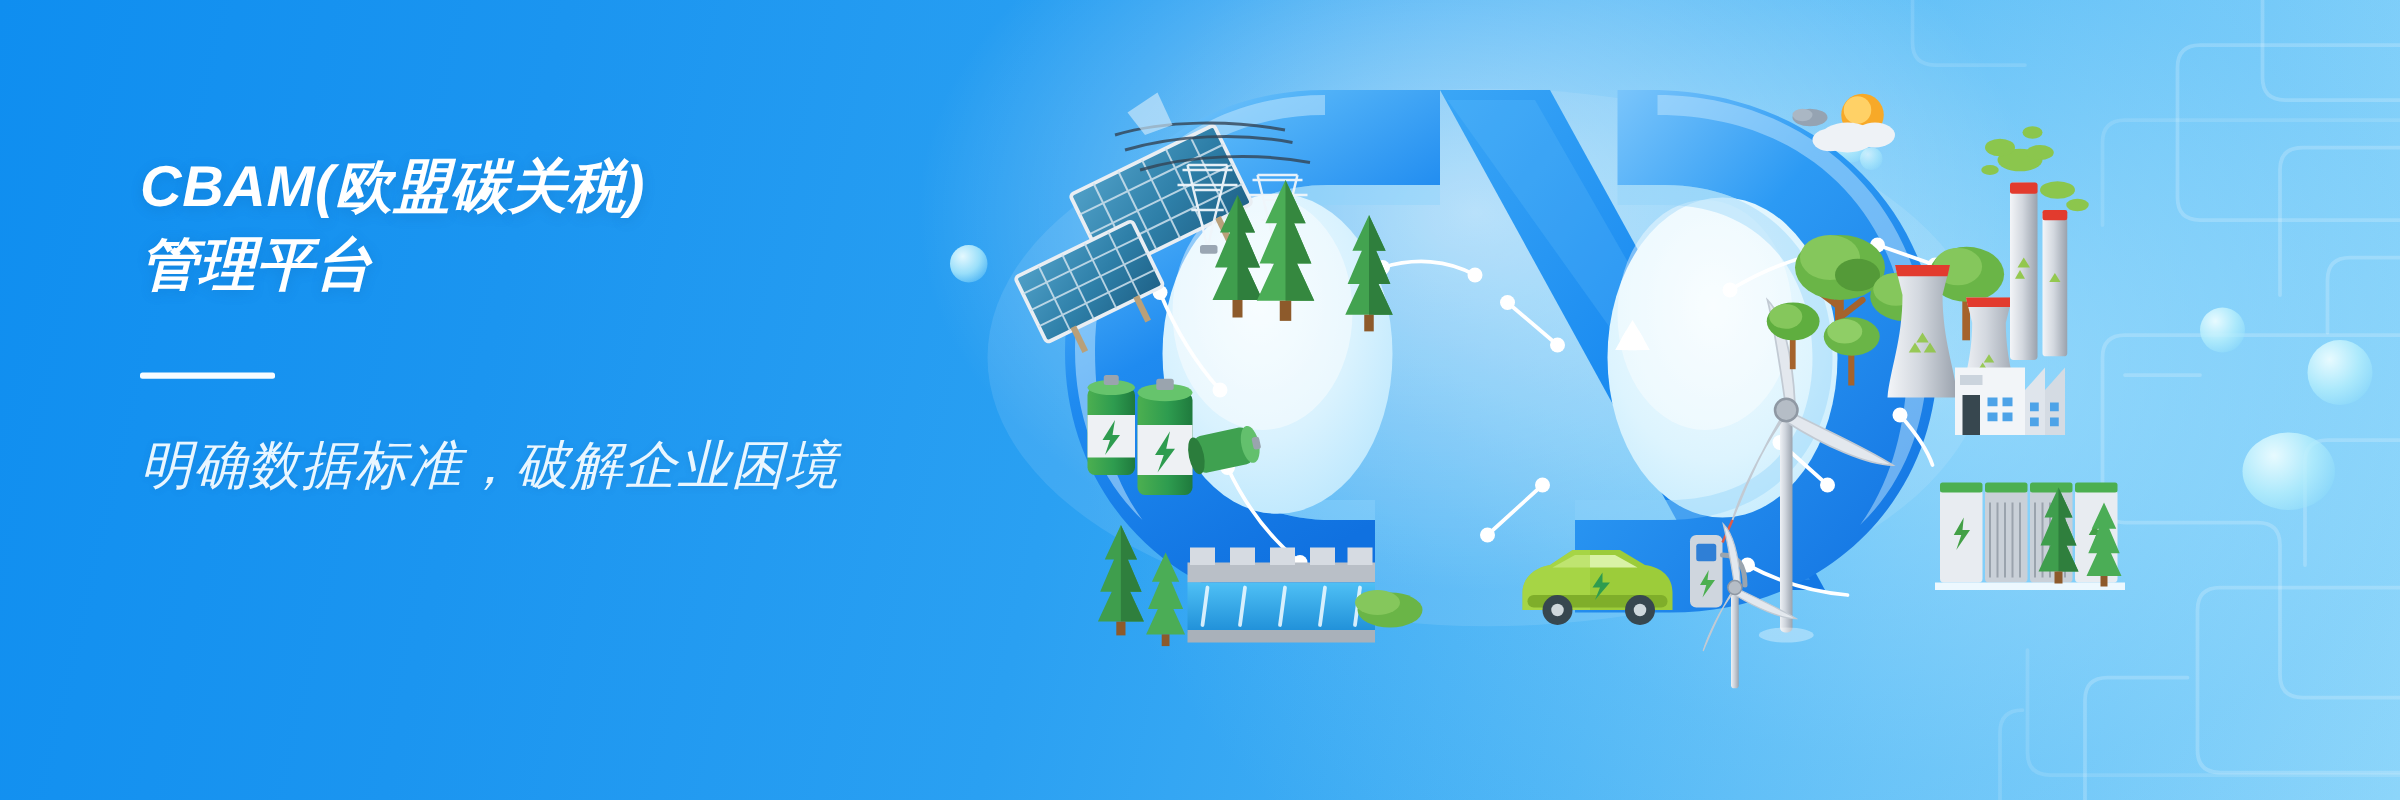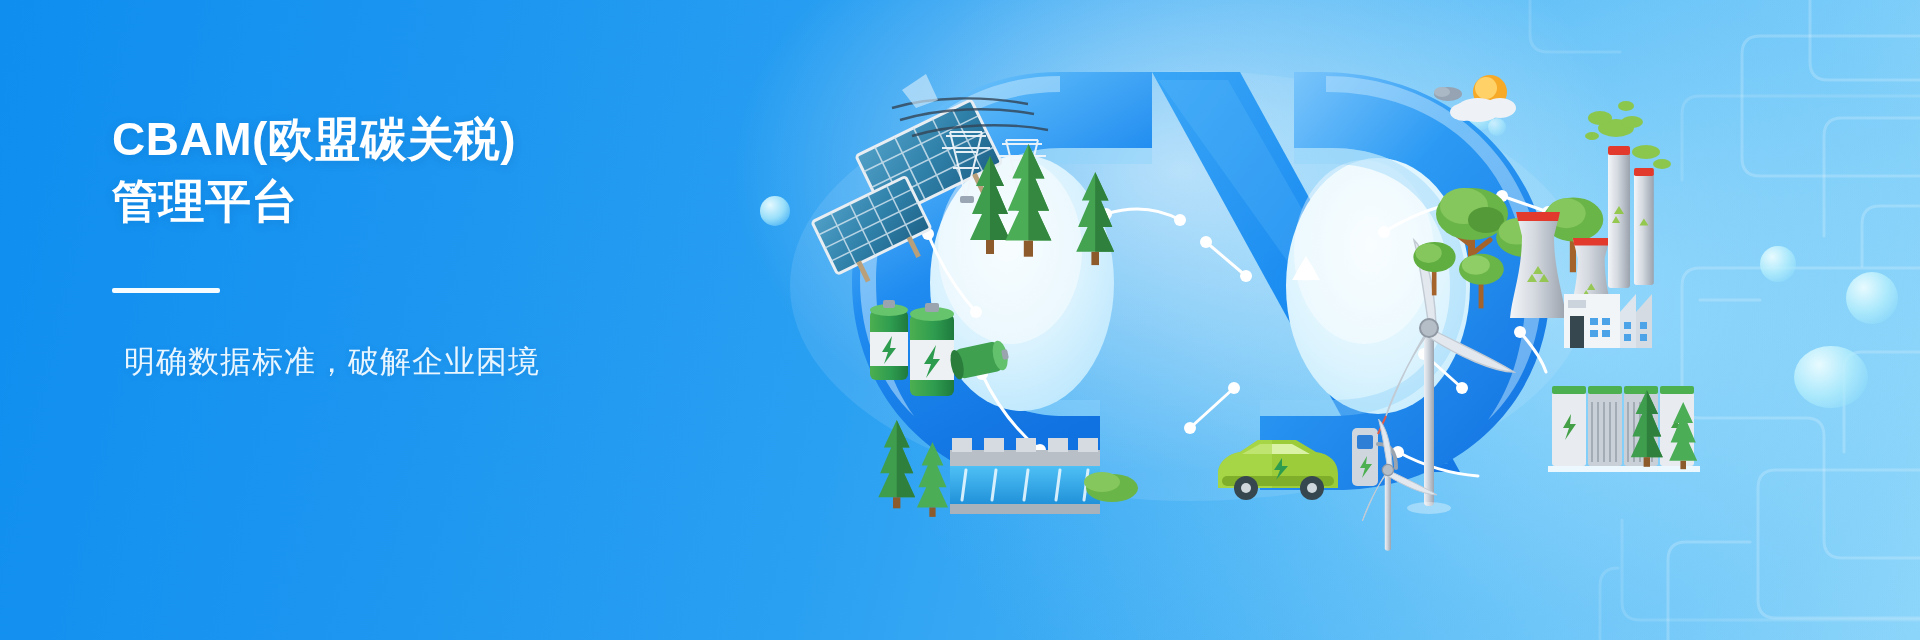--- a/index.html
+++ b/index.html
@@ -15,26 +15,26 @@
   }
 
   
   .circuits { position:absolute; inset:0; pointer-events:none; }
 
   
   .bubble { position:absolute; border-radius:50%; pointer-events:none;
     background:radial-gradient(circle at 34% 30%, rgba(235,252,255,0.96) 0%, rgba(180,238,252,0.80) 48%, rgba(150,226,250,0.38) 78%, rgba(150,226,250,0.05) 100%); }
 
   
-  .text-block { position:absolute; left:112px; top:108px; width:760px; z-index:12; }
+  .text-block { position:absolute; left:112px; top:118px; width:760px; z-index:12;font-style:italic; }
   .title { color:#ffffff; font-size:46px; font-weight:bold; line-height:62px; letter-spacing:0.5px;
            text-shadow:0 2px 10px rgba(8,80,150,0.20); white-space:pre-line; }
   .divider { width:108px; height:5px; background:#ffffff; border-radius:2px; margin-top:56px; opacity:0.97; }
-  .subtitle { margin-top:48px; color:#e9f6ff; font-size:31px; line-height:42px; letter-spacing:1px;
-              text-shadow:0 1px 6px rgba(8,80,150,0.16);margin-left:12px; }
+  .subtitle { margin-top:48px; color:#e9f6ff; font-size:42px; line-height:42px; letter-spacing:1px;
+              text-shadow:0 1px 6px rgba(8,80,150,0.16); }
 
   
   .art { position:absolute; left:760px; top:36px; width:880px; height:470px; z-index:8; }
   .art svg { display:block; width:100%; height:100%; overflow:visible; }
 </style>
 </head>
 <body>
 
 <div id="banner">
 

